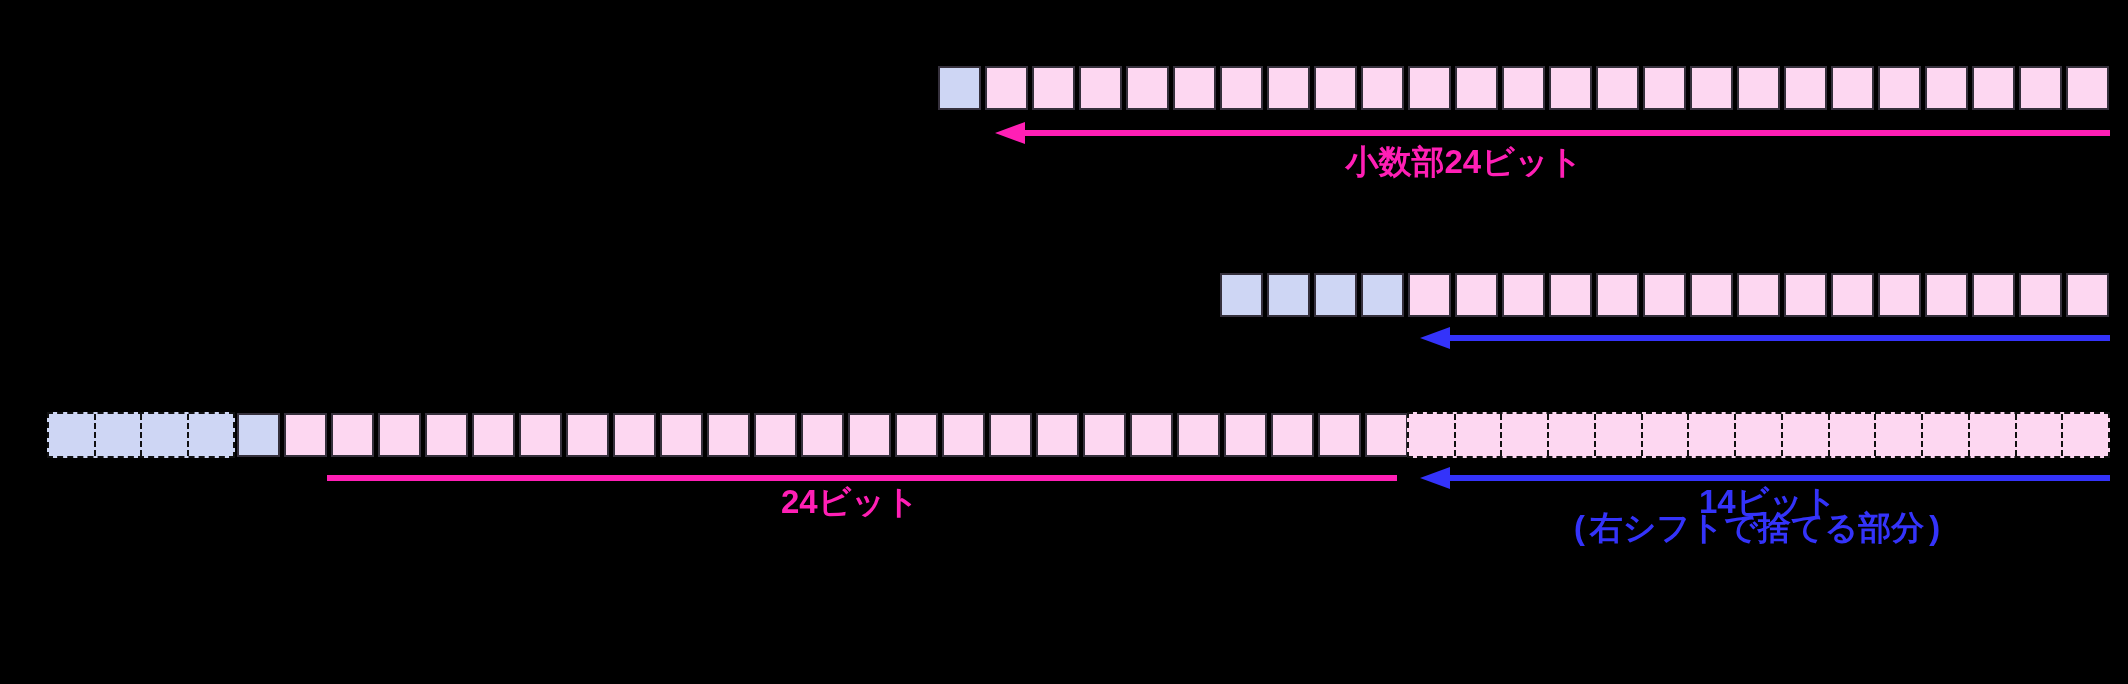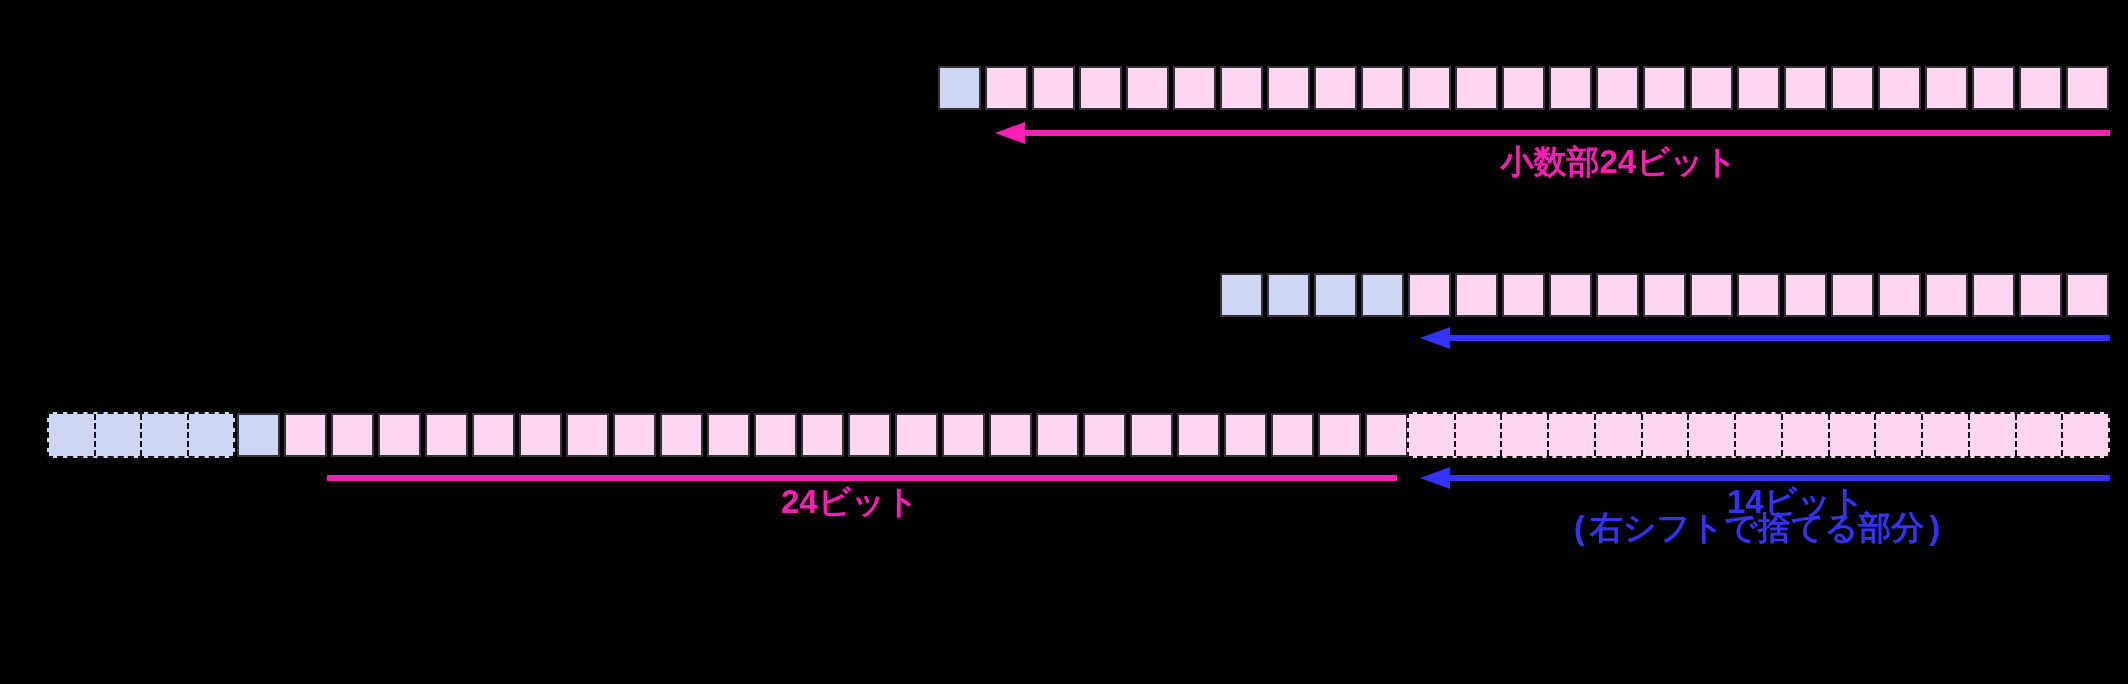--- a/index.html
+++ b/index.html
@@ -62,33 +62,33 @@
   .lbl.blue{color:var(--blue,#3433fa);}
   
   #row1{left:938px;top:66px;}
   #row2{left:1220px;top:273px;}
   #row3-dotted-blue{left:47px;top:412px;width:188px;}
   #row3-solid{left:237px;top:413px;}
   #row3-dotted-pink{left:1407px;top:412px;width:703px;}
 
   #arrow1-head{left:995px;top:122px;}
   #arrow1-line{left:1021px;top:130px;width:1089px;}
-  #label1{left:1619px;top:145px;}
+  #label1{left:1464px;top:145px;}
 
   #arrow2-head{left:1420px;top:327px;}
   #arrow2-line{left:1446px;top:335px;width:664px;}
   #label2{left:1765px;top:341px;}
 
   #line3{left:327px;top:475px;}
   #line3{width:1070px;}
   #label3{left:850px;top:485px;text-align:center;}
 
   #arrow4-head{left:1420px;top:467px;}
   #arrow4-line{left:1446px;top:475px;width:664px;}
-  #label4{left:1768px;top:485px;margin-left:28px;}
+  #label4{left:1768px;top:485px;}
   #label5{left:1757px;top:514px;font-family:Liberation Mono, monospace;}
 </style>
 </head>
 <body>
 
 <div class="canvas">
 
   <div id="row1" class="strip">
       <div class="cell blue"></div>
       <div class="cell pink"></div>

